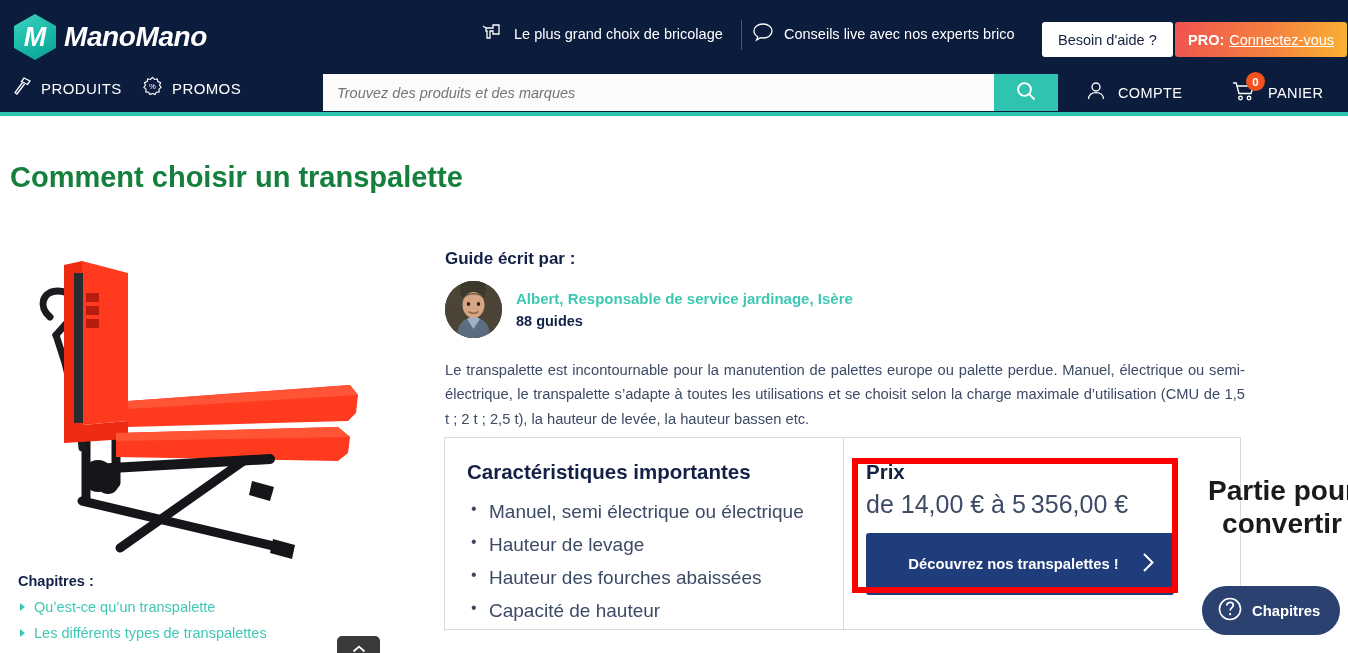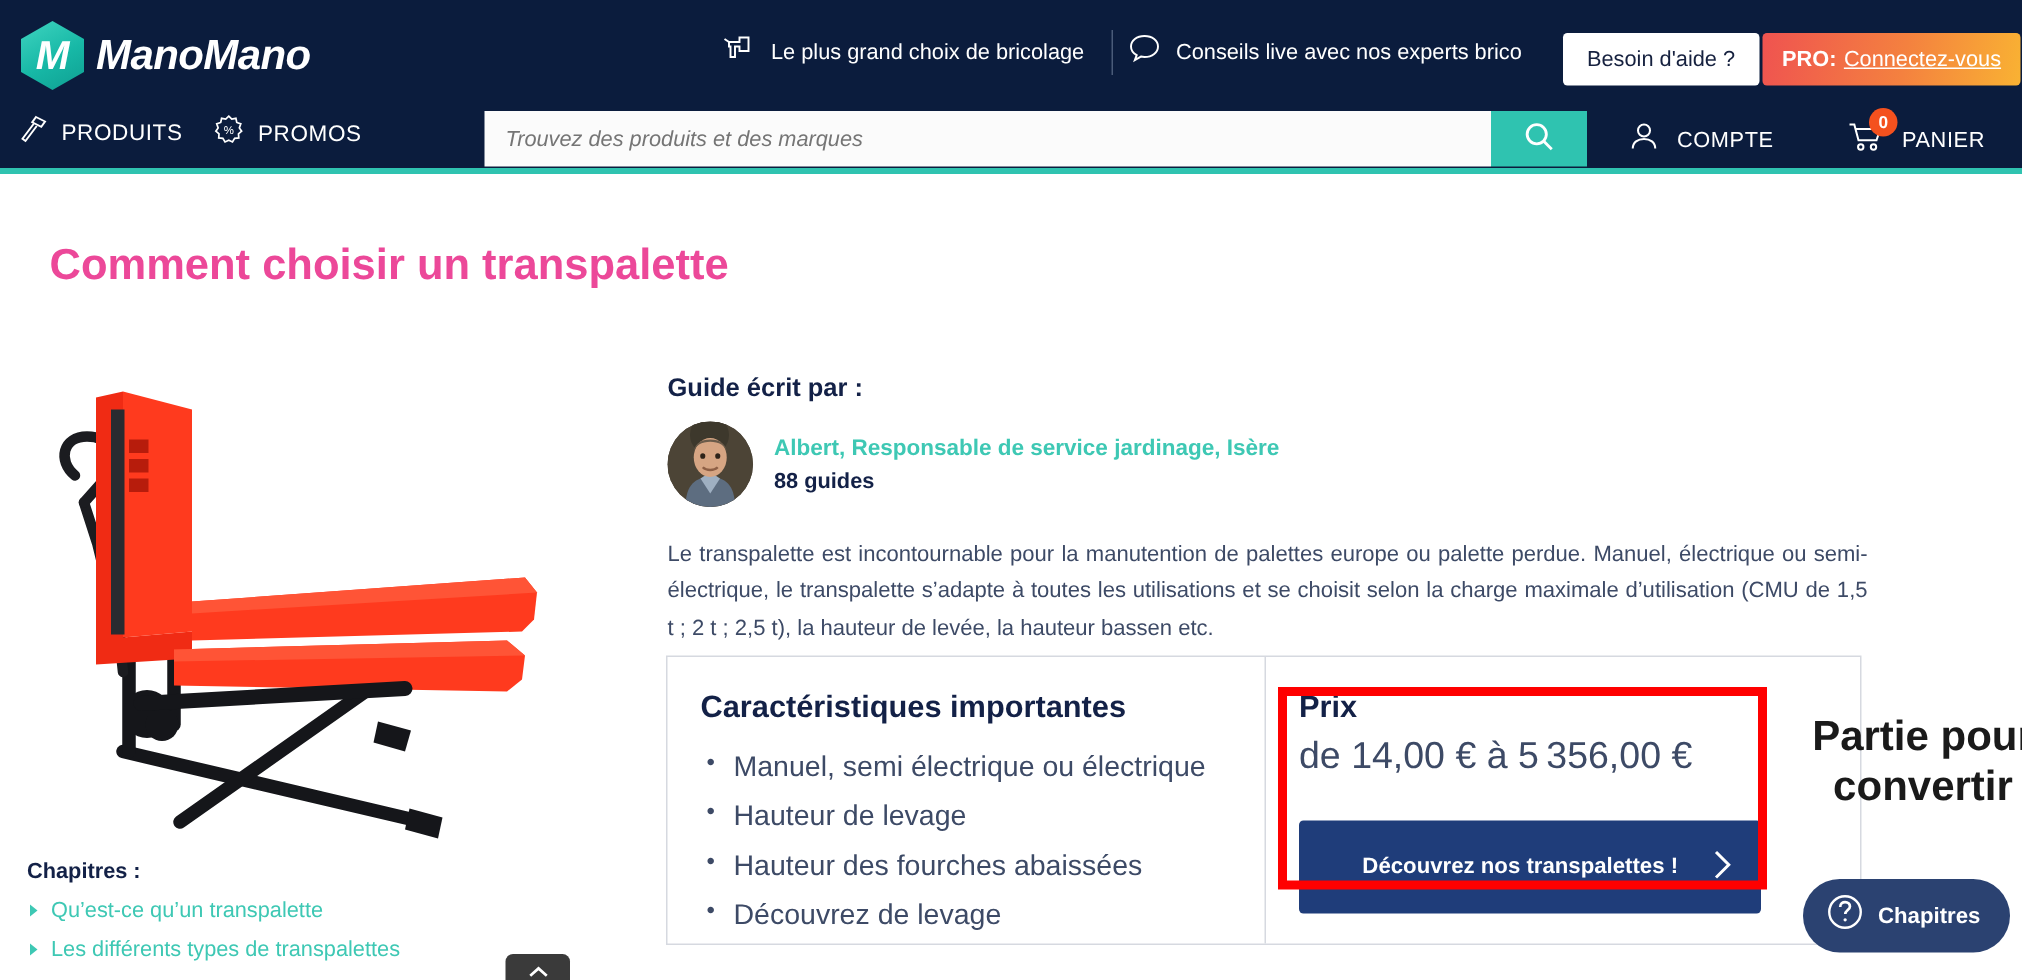--- a/index.html
+++ b/index.html
@@ -118,22 +118,22 @@
     font-size: 11.5px; font-weight: bold;
     display: flex; align-items: center; justify-content: center;
   }
   .header-accent {
     position: absolute; left: 0; top: 112px;
     width: 1348px; height: 4px; background: #2fc3b0;
   }
 
   
   .page-title {
-    position: absolute; left: 33px; top: 161px;
-    font-size: 29px; font-weight: bold; color: #ec4899;
+    position: absolute; left: 10px; top: 161px;
+    font-size: 29px; font-weight: bold; color: #15803d;
   }
 
   
   .product-img {
     position: absolute; left: 20px; top: 243px;
     width: 360px; height: 330px;
     background: #ffffff;
   }
   .chapters-title {
     position: absolute; left: 18px; top: 573px;
@@ -217,21 +217,21 @@
   }
   .card-right {
     flex: 1; padding: 22px 26px 0 22px;
     position: relative;
   }
   .card-right h2 {
     font-size: 20.5px; font-weight: bold; color: #132147;
     margin-bottom: 6px;
   }
   .price-value {
-    font-size: 25px; color: #3d4a66; margin-bottom: 28px;
+    font-size: 25px; color: #3d4a66; margin-bottom: 14px;
     white-space: nowrap;
   }
   .cta-btn {
     width: 308px; height: 62px;
     background: #1f3d7a; border: none; border-radius: 3px;
     display: flex; align-items: center; justify-content: space-between;
     padding: 0 19px; cursor: pointer;
   }
   .cta-btn .lbl {
     color: #ffffff; font-size: 14.8px; font-weight: bold;
@@ -459,21 +459,21 @@
 <p class="intro-text">Le transpalette est incontournable pour la manutention de palettes europe ou palette perdue. Manuel, électrique ou semi-électrique, le transpalette s’adapte à toutes les utilisations et se choisit selon la charge maximale d’utilisation (CMU de 1,5 t ; 2 t ; 2,5 t), la hauteur de levée, la hauteur bassen etc.</p>
 
 <div class="info-card">
 
   <div class="card-left">
     <h2>Caractéristiques importantes</h2>
     <ul class="feat-list">
       <li>Manuel, semi électrique ou électrique</li>
       <li>Hauteur de levage</li>
       <li>Hauteur des fourches abaissées</li>
-      <li>Découvrez de levage</li>
+      <li>Capacité de hauteur</li>
     </ul>
   </div>
 
   <div class="card-right">
     <h2>Prix</h2>
     <div class="price-value">de 14,00 € à 5 356,00 €</div>
     <button class="cta-btn">
       <span class="lbl">Découvrez nos transpalettes !</span>
       <span>
         <svg width="13" height="21" viewBox="0 0 13 21" fill="none" stroke="#ffffff" stroke-width="2">

